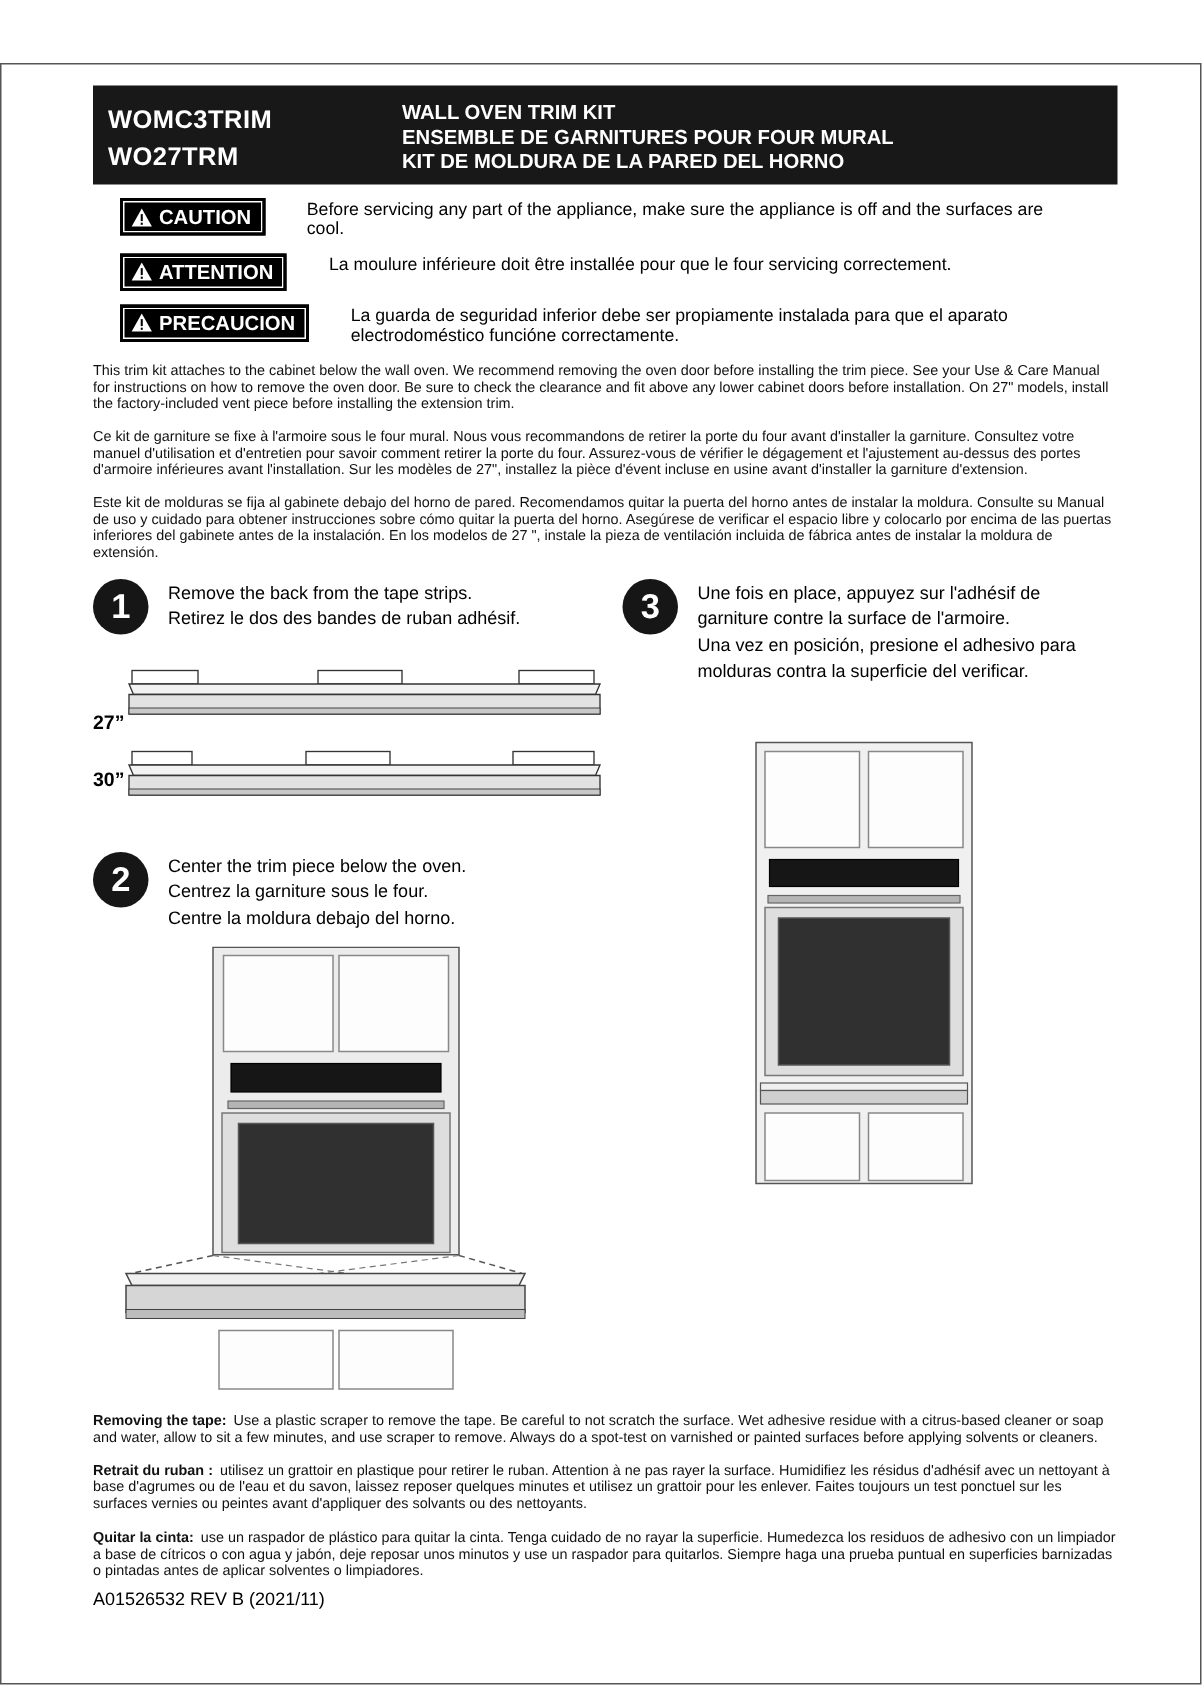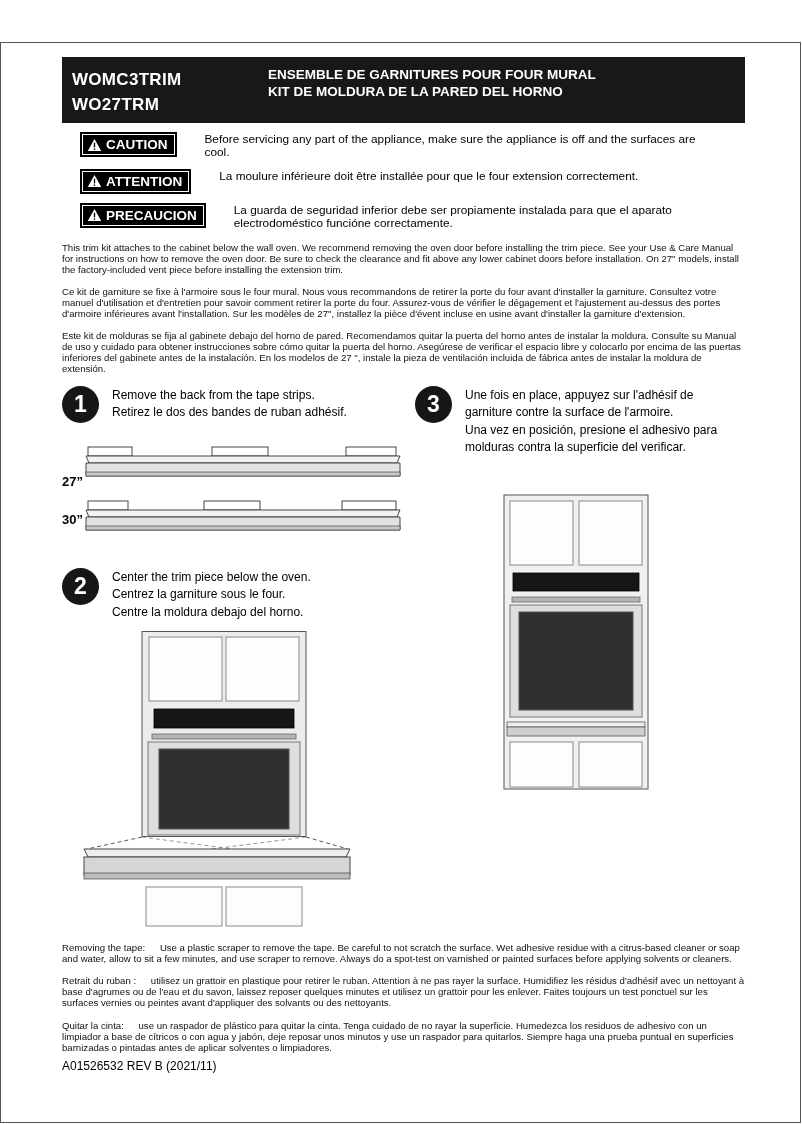--- a/index.html
+++ b/index.html
@@ -40,38 +40,39 @@
   .label-30 { left:0; top:126px; }
   .trim-svg { position:absolute; display:block; }
   .trim-27 { left:22px; top:60px; }
   .trim-30 { left:22px; top:114px; }
   .oven-left { position:absolute; left:20px; top:245px; display:block; }
   .oven-right { position:absolute; left:441px; top:108px; display:block; }
 
   
   .notes { margin-top:2px; }
   .note-para { font-size:9.6px; line-height:11.2px; color:#111; margin-top:11px; }
-  .note-lead { font-weight:normal; margin-right:12px; }
+  .note-lead { font-weight:bold; margin-right:2px; }
 
   .footer-row { text-align:left; font-size:12px; margin-top:6px; }
 </style>
 </head>
 <body>
 
 <div class="page">
   <div class="page-frame"></div>
 
   <div class="content">
 
     <div class="header-bar">
       <div class="models">
         <div>WOMC3TRIM</div>
         <div>WO27TRM</div>
       </div>
       <div class="titles">
+        <div>WALL OVEN TRIM KIT</div>
         <div>ENSEMBLE DE GARNITURES POUR FOUR MURAL</div>
         <div>KIT DE MOLDURA DE LA PARED DEL HORNO</div>
       </div>
     </div>
 
     <div class="warning-row">
       <div class="warning-box">
         <svg class="tri-icon" viewBox="0 0 20 18">
           <path d="M10 1 L19 17 H1 Z" fill="#ffffff"></path>
           <rect x="9.1" y="6" width="1.8" height="6.2" fill="#000"></rect>
@@ -84,21 +85,21 @@
 
     <div class="warning-row">
       <div class="warning-box">
         <svg class="tri-icon" viewBox="0 0 20 18">
           <path d="M10 1 L19 17 H1 Z" fill="#ffffff"></path>
           <rect x="9.1" y="6" width="1.8" height="6.2" fill="#000"></rect>
           <rect x="9.1" y="13.6" width="1.8" height="1.9" fill="#000"></rect>
         </svg>
         <span>ATTENTION</span>
       </div>
-      <div class="warning-text">La moulure inférieure doit être installée pour que le four extension correctement.</div>
+      <div class="warning-text">La moulure inférieure doit être installée pour que le four servicing correctement.</div>
     </div>
 
     <div class="warning-row">
       <div class="warning-box">
         <svg class="tri-icon" viewBox="0 0 20 18">
           <path d="M10 1 L19 17 H1 Z" fill="#ffffff"></path>
           <rect x="9.1" y="6" width="1.8" height="6.2" fill="#000"></rect>
           <rect x="9.1" y="13.6" width="1.8" height="1.9" fill="#000"></rect>
         </svg>
         <span>PRECAUCION</span>

